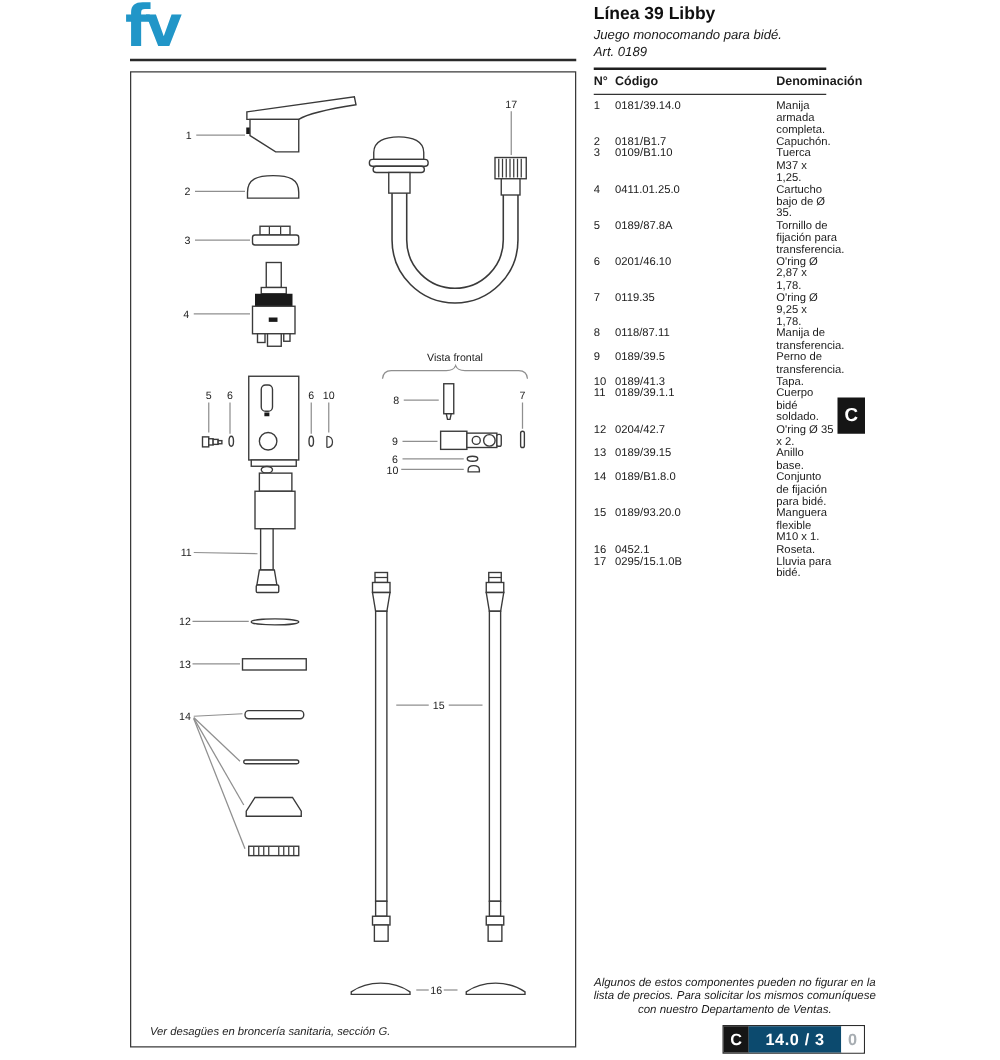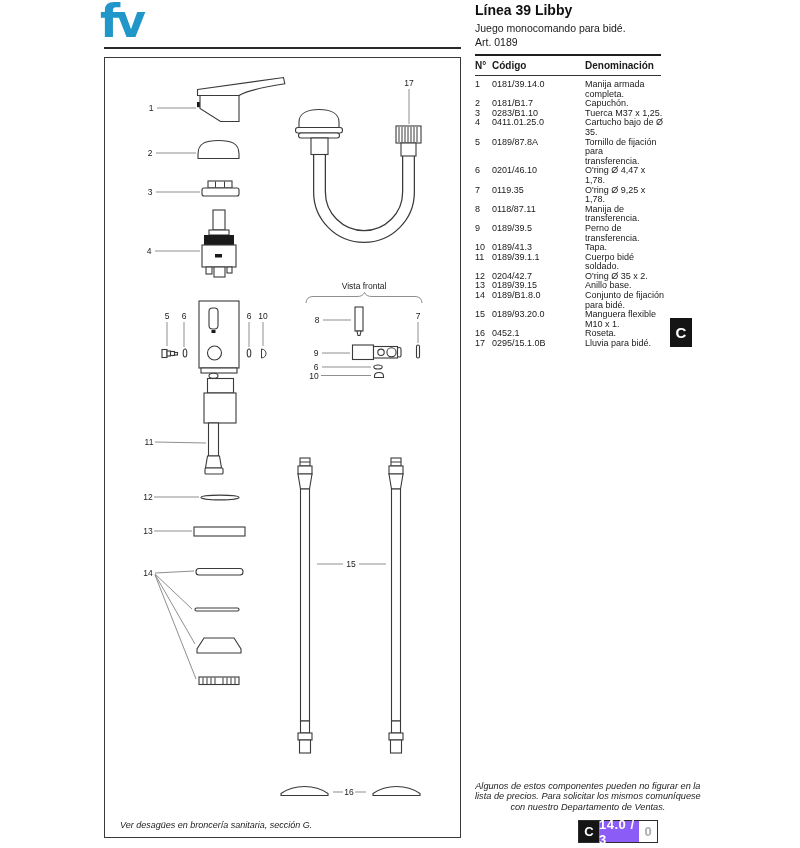--- a/index.html
+++ b/index.html
@@ -17,44 +17,44 @@
   .frame-footnote{position:absolute;left:15px;top:762px;font-size:9px;font-style:italic;color:#222;}
 
   svg .ol{fill:#fff;stroke:#3a3a3a;stroke-width:1.1;}
   svg .dk{fill:#1a1a1a;stroke:none;}
   svg .ln{stroke:#3a3a3a;stroke-width:1;fill:none;}
   svg .ldr{stroke:#8f8f8f;stroke-width:1;fill:none;}
   svg text{font-family:"Liberation Sans",sans-serif;font-size:8.5px;fill:#222;text-anchor:middle;}
 
   
   .title{position:absolute;left:475px;top:2px;font-size:14px;font-weight:bold;color:#101010;text-align:right;}
-  .subtitle{position:absolute;left:475px;top:22px;font-size:10.5px;}
-  .article{position:absolute;left:475px;top:36px;font-size:10.5px;}
+  .subtitle{position:absolute;left:475px;top:22px;font-size:10.5px;font-style:italic;}
+  .article{position:absolute;left:475px;top:36px;font-size:10.5px;font-style:italic;}
   .rule-head{position:absolute;left:475px;top:54px;width:186px;height:2px;background:#1f1f1f;}
 
   
   .thead{position:absolute;left:475px;top:60px;width:186px;display:flex;font-size:10px;font-weight:bold;}
   .rule-thead{position:absolute;left:475px;top:75px;width:186px;height:1px;background:#333;}
   .tbody{position:absolute;left:475px;top:80px;width:192px;font-size:9px;line-height:9.6px;}
   .prow{display:flex;align-items:flex-start;}
   .col-n,.pn{width:17px;flex:none;}
   .col-c,.pc{width:93px;flex:none;}
-  .col-d,.pd{flex:1;}
+  .col-d,.pd{flex:1;margin-left:36px;}
 
   
   .ctab{position:absolute;left:670px;top:318px;width:22px;height:29px;background:#151515;
         color:#fff;font-size:15px;font-weight:bold;display:flex;align-items:center;justify-content:center;}
 
   
   .notes{position:absolute;left:475px;top:781px;font-size:9.2px;line-height:10.4px;font-style:italic;color:#1c1c1c;text-align:center;}
   .badge{position:absolute;left:578px;top:820px;height:23px;display:flex;border:1.5px solid #2c2c2c;
          box-sizing:border-box;font-weight:bold;font-size:13px;}
   .badge>div{display:flex;align-items:center;justify-content:center;height:100%;}
   .badge-c{width:20px;background:#151515;color:#fff;}
-  .badge-code{width:40px;background:#8b5cf6;color:#fff;letter-spacing:.5px;}
+  .badge-code{width:74px;background:#0c4a6e;color:#fff;letter-spacing:.5px;}
   .badge-suffix{width:18px;background:#fff;color:#a7adb2;}
 </style>
 </head>
 <body>
 
 <div class="logo">fv</div>
 <div class="rule-logo"></div>
 
 <div class="title">Línea 39 Libby</div>
 <div class="subtitle">Juego monocomando para bidé.</div>
@@ -73,37 +73,37 @@
       <span class="pc">0181/39.14.0</span>
       <span class="pd">Manija armada completa.</span>
     </div>
     <div class="prow">
       <span class="pn">2</span>
       <span class="pc">0181/B1.7</span>
       <span class="pd">Capuchón.</span>
     </div>
     <div class="prow">
       <span class="pn">3</span>
-      <span class="pc">0283/B1.10</span>
+      <span class="pc">0109/B1.10</span>
       <span class="pd">Tuerca M37 x 1,25.</span>
     </div>
     <div class="prow">
       <span class="pn">4</span>
       <span class="pc">0411.01.25.0</span>
       <span class="pd">Cartucho bajo de Ø 35.</span>
     </div>
     <div class="prow">
       <span class="pn">5</span>
       <span class="pc">0189/87.8A</span>
       <span class="pd">Tornillo de fijación para<br>transferencia.</span>
     </div>
     <div class="prow">
       <span class="pn">6</span>
       <span class="pc">0201/46.10</span>
-      <span class="pd">O'ring Ø 4,47 x 1,78.</span>
+      <span class="pd">O'ring Ø 2,87 x 1,78.</span>
     </div>
     <div class="prow">
       <span class="pn">7</span>
       <span class="pc">0119.35</span>
       <span class="pd">O'ring Ø 9,25 x 1,78.</span>
     </div>
     <div class="prow">
       <span class="pn">8</span>
       <span class="pc">0118/87.11</span>
       <span class="pd">Manija de transferencia.</span>

